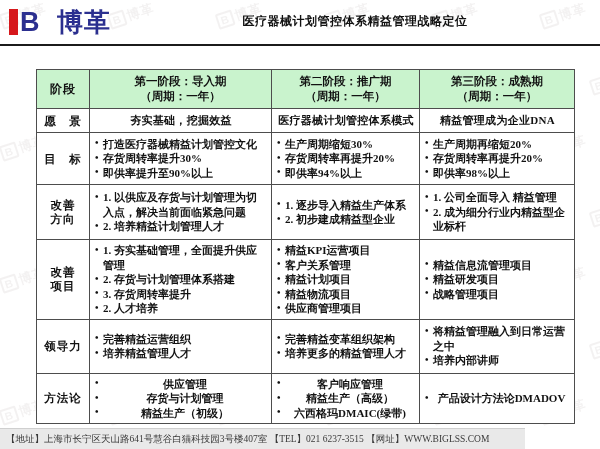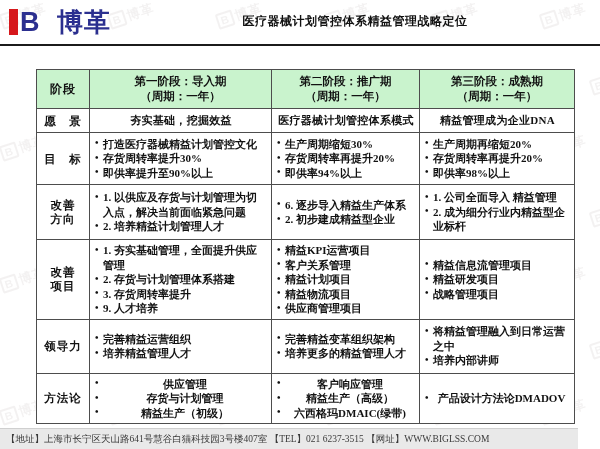--- a/index.html
+++ b/index.html
@@ -180,21 +180,21 @@
   tr.r-goal td { height: 52px; vertical-align: middle; }
   tr.r-direction td { height: 55px; }
   tr.r-projects td { height: 78px; }
   tr.r-leadership td { height: 54px; }
   tr.r-method td { height: 48px; text-align: center; }
 
   
   #footer {
     position: absolute;
     left: 0; bottom: 0;
-    width: 578px; height: 21px;
+    width: 525px; height: 21px;
     background: #e9e9e9;
     border-top: 1px solid #cfcfcf;
     z-index: 3;
     display: flex;
     align-items: center;
   }
   #footer-text {
     padding-left: 6px;
     font-family: "Liberation Serif", "DejaVu Serif", serif;
     font-size: 9.5px;
@@ -330,21 +330,21 @@
             <div>方向</div>
           </td>
           <td class="cell">
               <ul>
                 <li>1. 以供应及存货与计划管理为切入点，解决当前面临紧急问题</li>
                 <li>2. 培养精益计划管理人才</li>
               </ul>
             </td>
           <td class="cell">
               <ul>
-                <li>6. 逐步导入精益生产体系</li>
+                <li>1. 逐步导入精益生产体系</li>
                 <li>2. 初步建成精益型企业</li>
               </ul>
             </td>
           <td class="cell">
               <ul>
                 <li>1. 公司全面导入 精益管理</li>
                 <li>2. 成为细分行业内精益型企业标杆</li>
               </ul>
             </td>
         </tr>
@@ -352,21 +352,21 @@
         <tr class="r-projects">
           <td class="rowlabel">
             <div>改善</div>
             <div>项目</div>
           </td>
           <td class="cell">
               <ul>
                 <li>1. 夯实基础管理，全面提升供应管理</li>
                 <li>2. 存货与计划管理体系搭建</li>
                 <li>3. 存货周转率提升</li>
-                <li>9. 人才培养</li>
+                <li>2. 人才培养</li>
               </ul>
             </td>
           <td class="cell">
               <ul>
                 <li>精益KPI运营项目</li>
                 <li>客户关系管理</li>
                 <li>精益计划项目</li>
                 <li>精益物流项目</li>
                 <li>供应商管理项目</li>
               </ul>

